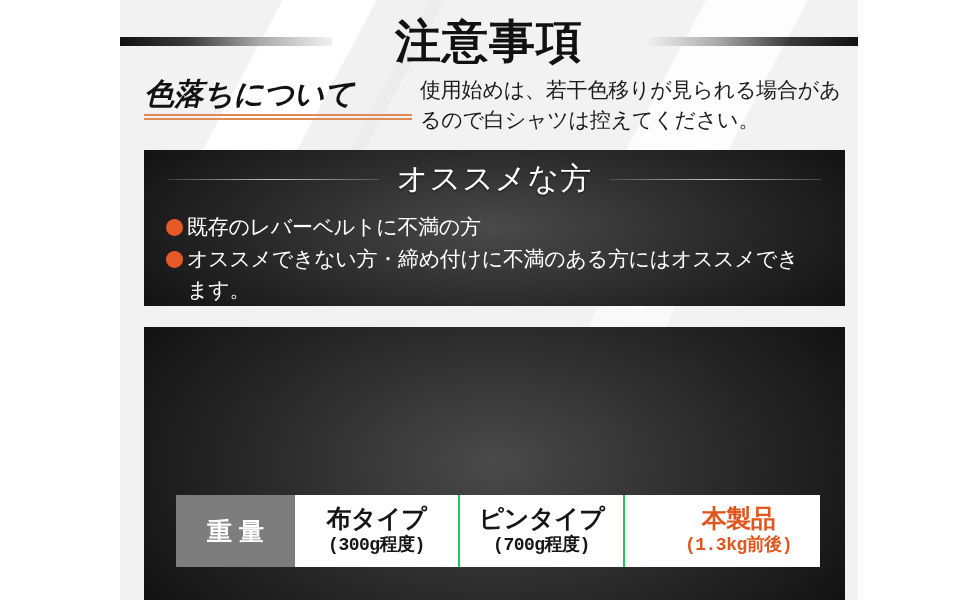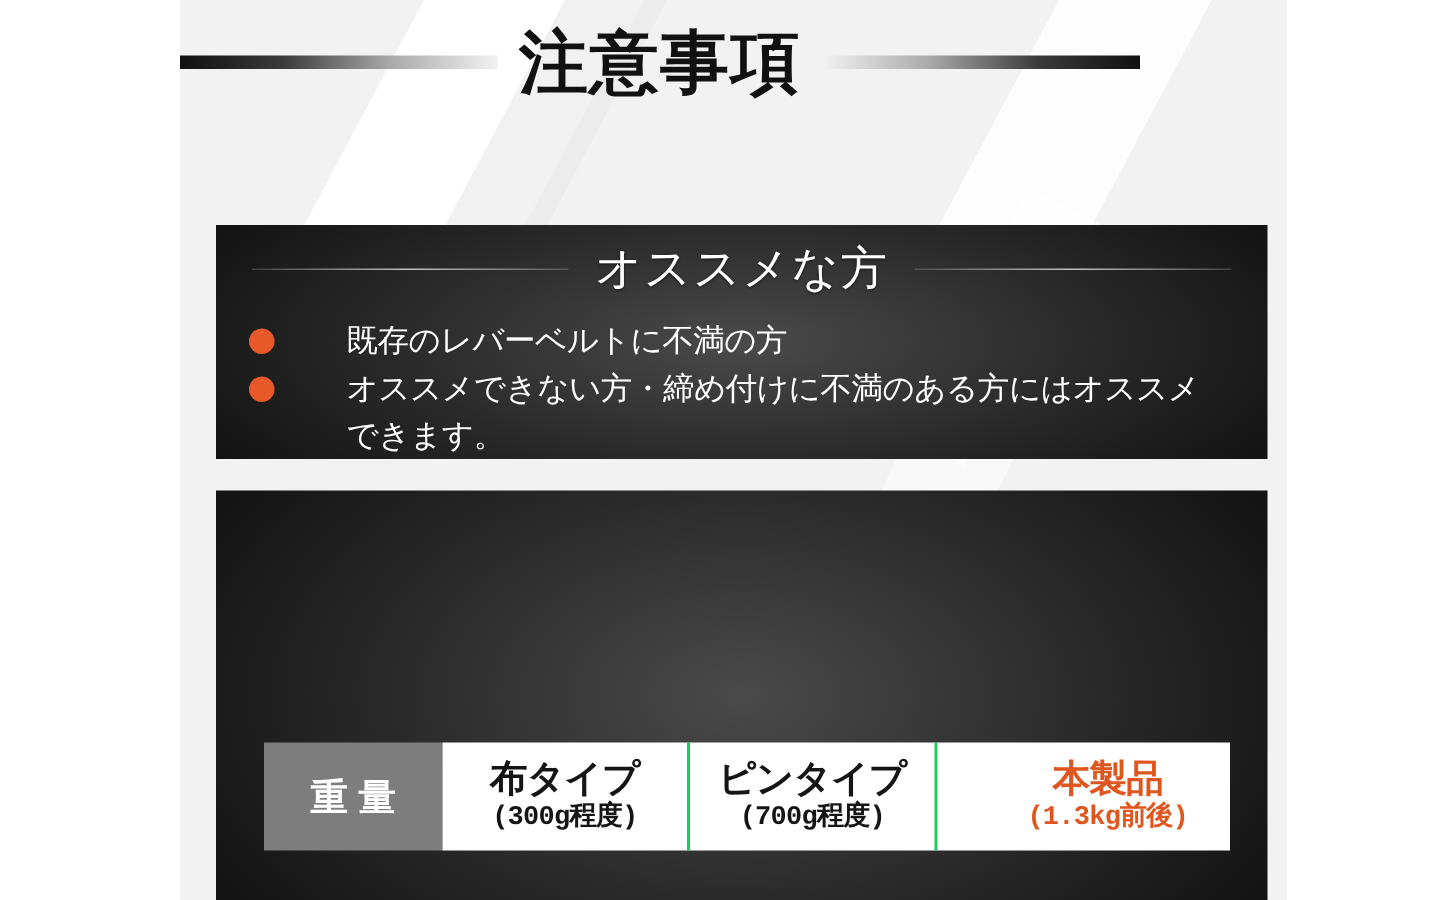--- a/index.html
+++ b/index.html
@@ -62,21 +62,21 @@
     opacity: .55;
   }
 
   
   .title-row {
     position: absolute;
     left: 120px; top: 8px;
     width: 738px; height: 66px;
     display: flex;
     align-items: center;
-    justify-content: flex-start;
+    justify-content: space-between;
   }
   .rule-left, .rule-right {
     height: 9px;
     width: 212px;
     flex: 0 0 212px;
   }
   .rule-left  { background: linear-gradient(to right, #111 0%, #3a3a3a 32%, #a9a9a9 66%, #f2f2f2 100%); }
   .rule-right { background: linear-gradient(to left,  #111 0%, #3a3a3a 32%, #a9a9a9 66%, #f2f2f2 100%); }
 
   .main-title {
@@ -178,21 +178,21 @@
     letter-spacing: -0.3px;
     margin-bottom: 2px;
   }
   .dot {
     flex: 0 0 auto;
     width: 17px; height: 17px;
     border-radius: 50%;
     background: #e8592a;
     margin: 7px 4px 0 0;
   }
-  .bullet-text { flex: 1 1 auto; margin-left: 44px; }
+  .bullet-text { flex: 1 1 auto; }
 
   
   .table {
     position: absolute;
     left: 176px;
     top: 495px;
     width: 644px;
     height: 72px;
     display: flex;
   }
@@ -245,20 +245,27 @@
     <div class="diag-c"></div>
     <div class="diag-d"></div>
   </div>
 
   <div class="title-row">
     <div class="rule-left"></div>
     <div class="main-title">注意事項</div>
     <div class="rule-right"></div>
   </div>
 
+  <div class="sub-row">
+    <div class="subtitle-wrap">
+      <div class="subtitle">色落ちについて</div>
+      <div class="subtitle-underline"></div>
+    </div>
+    <div class="desc">使用始めは、若干色移りが見られる場合があるので白シャツは控えてください。</div>
+  </div>
 
   <div class="panel panel-1">
     <div class="panel-head">
       <div class="ph-rule"></div>
       <div class="panel-title">オススメな方</div>
       <div class="ph-rule"></div>
     </div>
     <div class="bullets">
       <div class="bullet">
         <span class="dot"></span>

